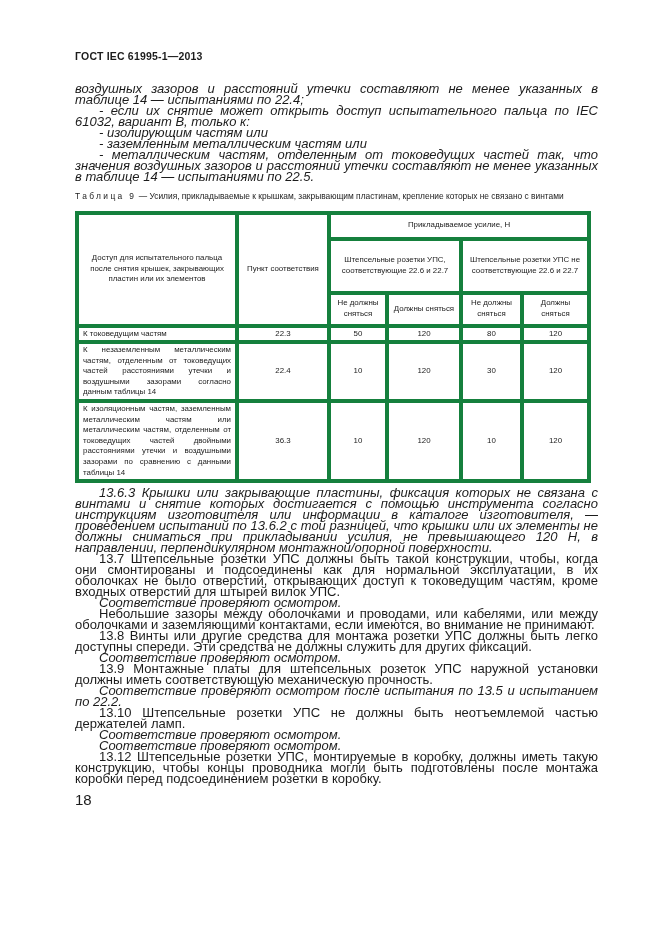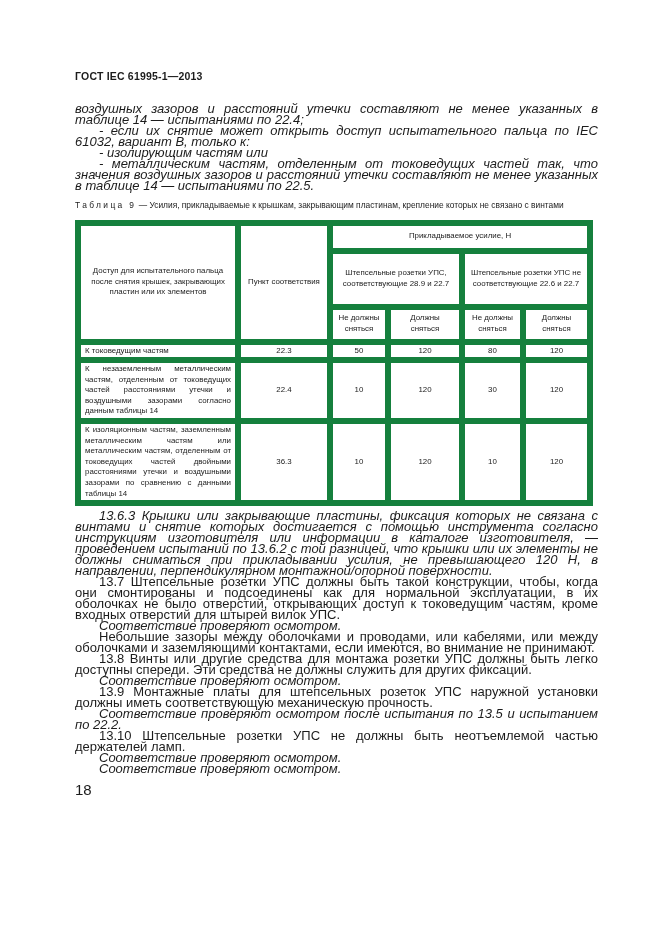--- a/index.html
+++ b/index.html
@@ -1,57 +1,58 @@
 <!DOCTYPE html>
 <html lang="ru"><head>
 <meta charset="utf-8">
 <style>
   html,body{margin:0;padding:0;background:#e8e8e8;}
   .page{
     width:661px;height:935px;background:#ffffff;color:#1c1c1c;
     font-family:"Liberation Sans","DejaVu Sans",sans-serif;
     position:relative;box-sizing:border-box;
-    padding:70px 63px 0 75px;overflow:hidden;
+    padding:50px 63px 0 75px;overflow:hidden;
   }
   .running-header{
     font-size:10.5px;font-weight:bold;letter-spacing:.2px;margin-bottom:21px;
   }
   .textblock{font-size:13px;line-height:11px;text-align:justify;}
   .textblock p{margin:0;text-indent:24px;}
   .textblock p.noindent{text-indent:0;}
   .textblock p.it{font-style:italic;}
   .table-caption{
     margin-top:9px;font-size:8.4px;line-height:11.5px;text-align:justify;
   }
   .cap-label{letter-spacing:2.4px;margin-right:0;}
   table.t9{
     border-collapse:collapse;table-layout:fixed;width:512px;margin-top:8px;
     font-size:7.9px;line-height:10.6px;color:#1c1c1c;
   }
-  table.t9 td{border:6px solid #15803d;padding:1px 4px;vertical-align:middle;}
+  table.t9 td{border:4px solid #15803d;padding:1px 4px;vertical-align:middle;}
   table.t9 thead td{text-align:center;}
   td.h-access{height:auto;}
   tr.h-row1 td{height:20px;}
   tr.h-row2 td{height:48px;}
   tr.h-row3 td{height:27px;}
   td.c-access{text-align:justify;padding:2px 4px;}
   td.c-num{text-align:center;}
   .page-number{font-size:15px;margin-top:7px;}
 </style>
 </head>
 <body>
 
 <div class="page">
 
   <div class="running-header">ГОСТ IEC 61995-1—2013</div>
 
   <div class="textblock" id="intro-block">
       <p class="it noindent">воздушных зазоров и расстояний утечки составляют не менее указанных в таблице 14 — испытаниями по 22.4;</p>
       <p class="it">- если их снятие может открыть доступ испытательного пальца по IEC 61032, вариант В, только к:</p>
       <p class="it">- изолирующим частям или</p>
+      <p class="it">- заземленным металлическим частям или</p>
       <p class="it">- металлическим частям, отделенным от токоведущих частей так, что значения воздушных зазоров и расстояний утечки составляют не менее указанных в таблице 14 — испытаниями по 22.5.</p>
     </div>
 
   <div class="table-caption">
     <span class="cap-label">Таблица 9</span>
     <span>— Усилия, прикладываемые к крышкам, закрывающим пластинам, крепление которых не связано с винтами</span>
   </div>
 
   <table class="t9">
     <colgroup>
@@ -62,21 +63,21 @@
       <col style="width:61px">
       <col style="width:67px">
     </colgroup>
     <thead>
       <tr class="h-row1">
         <td rowspan="3" class="h-access">Доступ для испытательного пальца после снятия крышек, закрывающих пластин или их элементов</td>
         <td rowspan="3">Пункт соответствия</td>
         <td colspan="4">Прикладываемое усилие, Н</td>
       </tr>
       <tr class="h-row2">
-        <td colspan="2">Штепсельные розетки УПС, соответствующие 28.9 и 22.7</td>
+        <td colspan="2">Штепсельные розетки УПС, соответствующие 22.6 и 22.7</td>
         <td colspan="2">Штепсельные розетки УПС не соответствующие 22.6 и 22.7</td>
       </tr>
       <tr class="h-row3">
         <td>Не должны сняться</td>
         <td>Должны сняться</td>
         <td>Не должны сняться</td>
         <td>Должны сняться</td>
       </tr>
     </thead>
     <tbody id="t9-body">
@@ -112,17 +113,18 @@
       <p class="">13.7 Штепсельные розетки УПС должны быть такой конструкции, чтобы, когда они смонтированы и подсоединены как для нормальной эксплуатации, в их оболочках не было отверстий, открывающих доступ к токоведущим частям, кроме входных отверстий для штырей вилок УПС.</p>
       <p class="it">Соответствие проверяют осмотром.</p>
       <p class="">Небольшие зазоры между оболочками и проводами, или кабелями, или между оболочками и заземляющими контактами, если имеются, во внимание не принимают.</p>
       <p class="">13.8 Винты или другие средства для монтажа розетки УПС должны быть легко доступны спереди. Эти средства не должны служить для других фиксаций.</p>
       <p class="it">Соответствие проверяют осмотром.</p>
       <p class="">13.9 Монтажные платы для штепсельных розеток УПС наружной установки должны иметь соответствующую механическую прочность.</p>
       <p class="it">Соответствие проверяют осмотром после испытания по 13.5 и испытанием по 22.2.</p>
       <p class="">13.10 Штепсельные розетки УПС не должны быть неотъемлемой частью держателей ламп.</p>
       <p class="it">Соответствие проверяют осмотром.</p>
       <p class="it">Соответствие проверяют осмотром.</p>
+      <p class="">13.12 Штепсельные розетки УПС, монтируемые в коробку, должны иметь такую конструкцию, чтобы концы проводника могли быть подготовлены после монтажа коробки перед подсоединением розетки в коробку.</p>
     </div>
 
   <div class="page-number">18</div>
 
 </div>
 
 </body></html>

